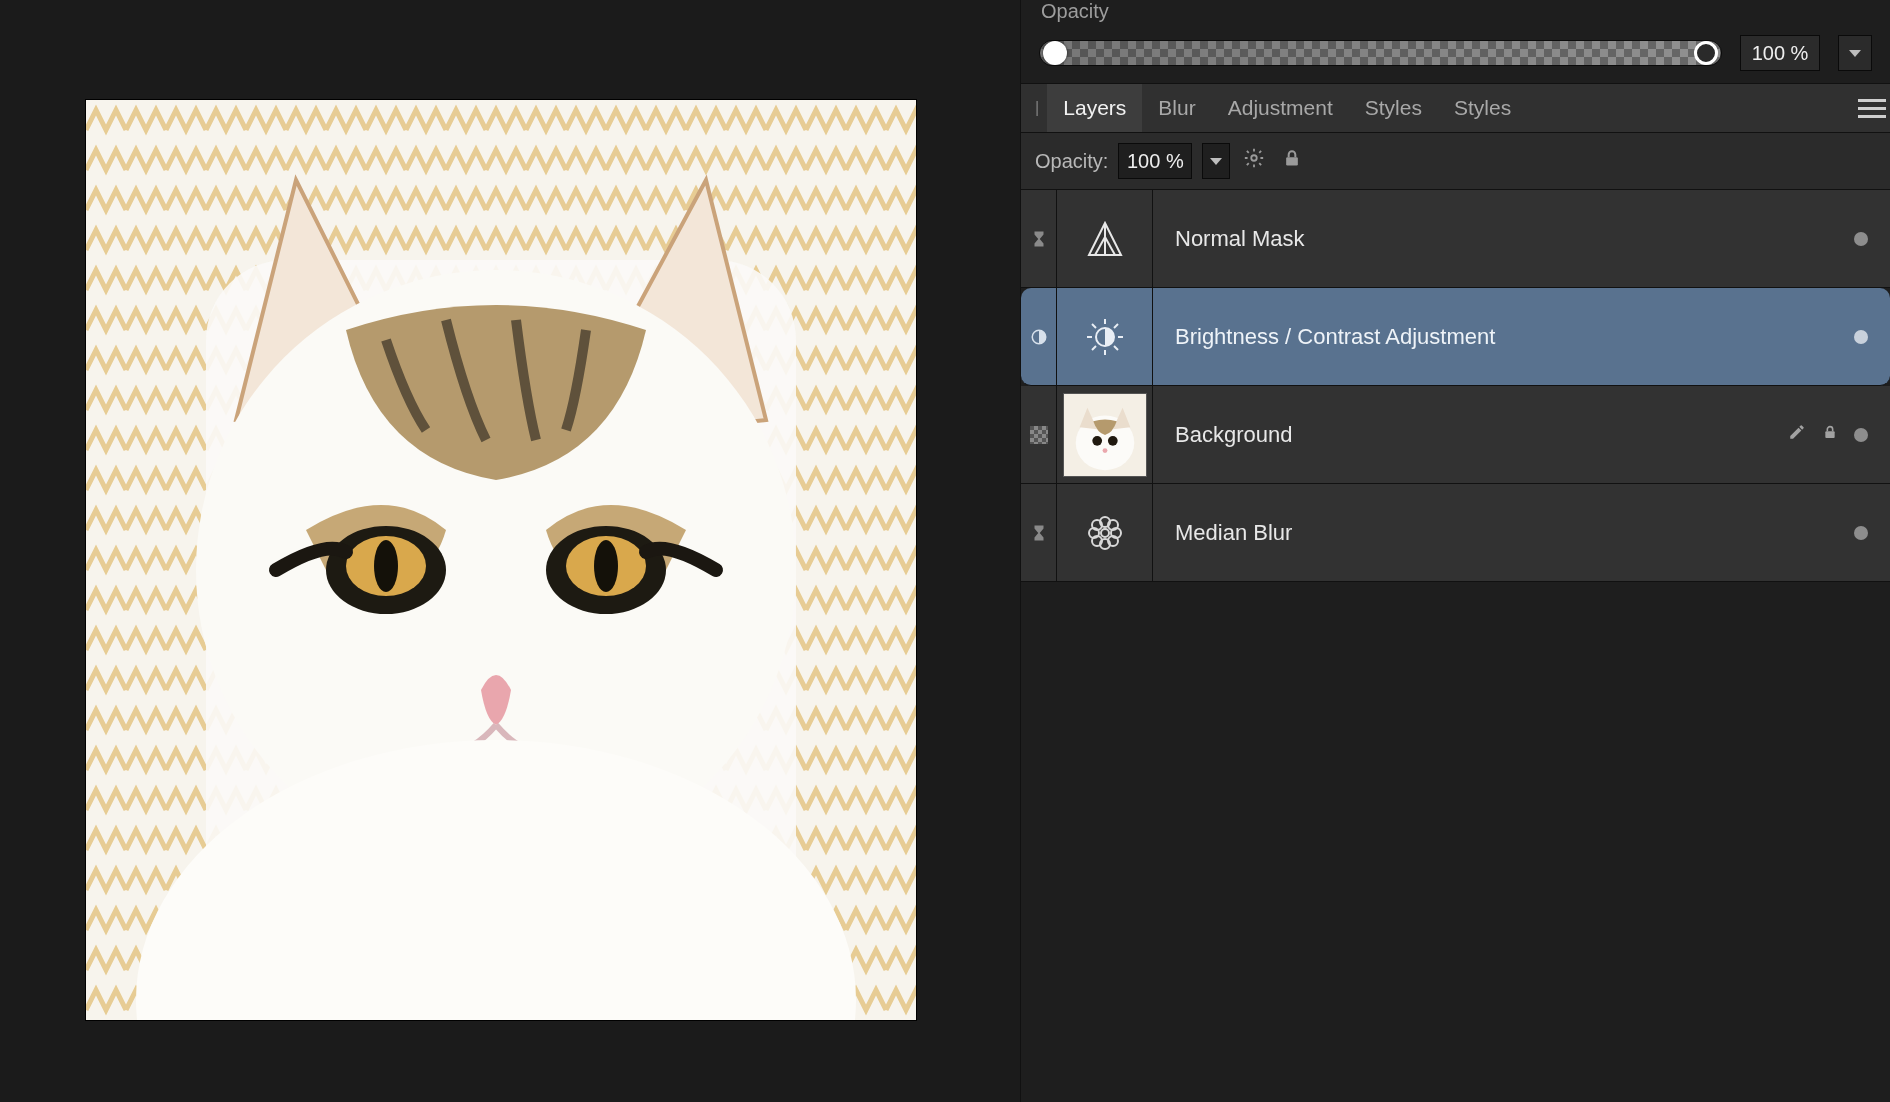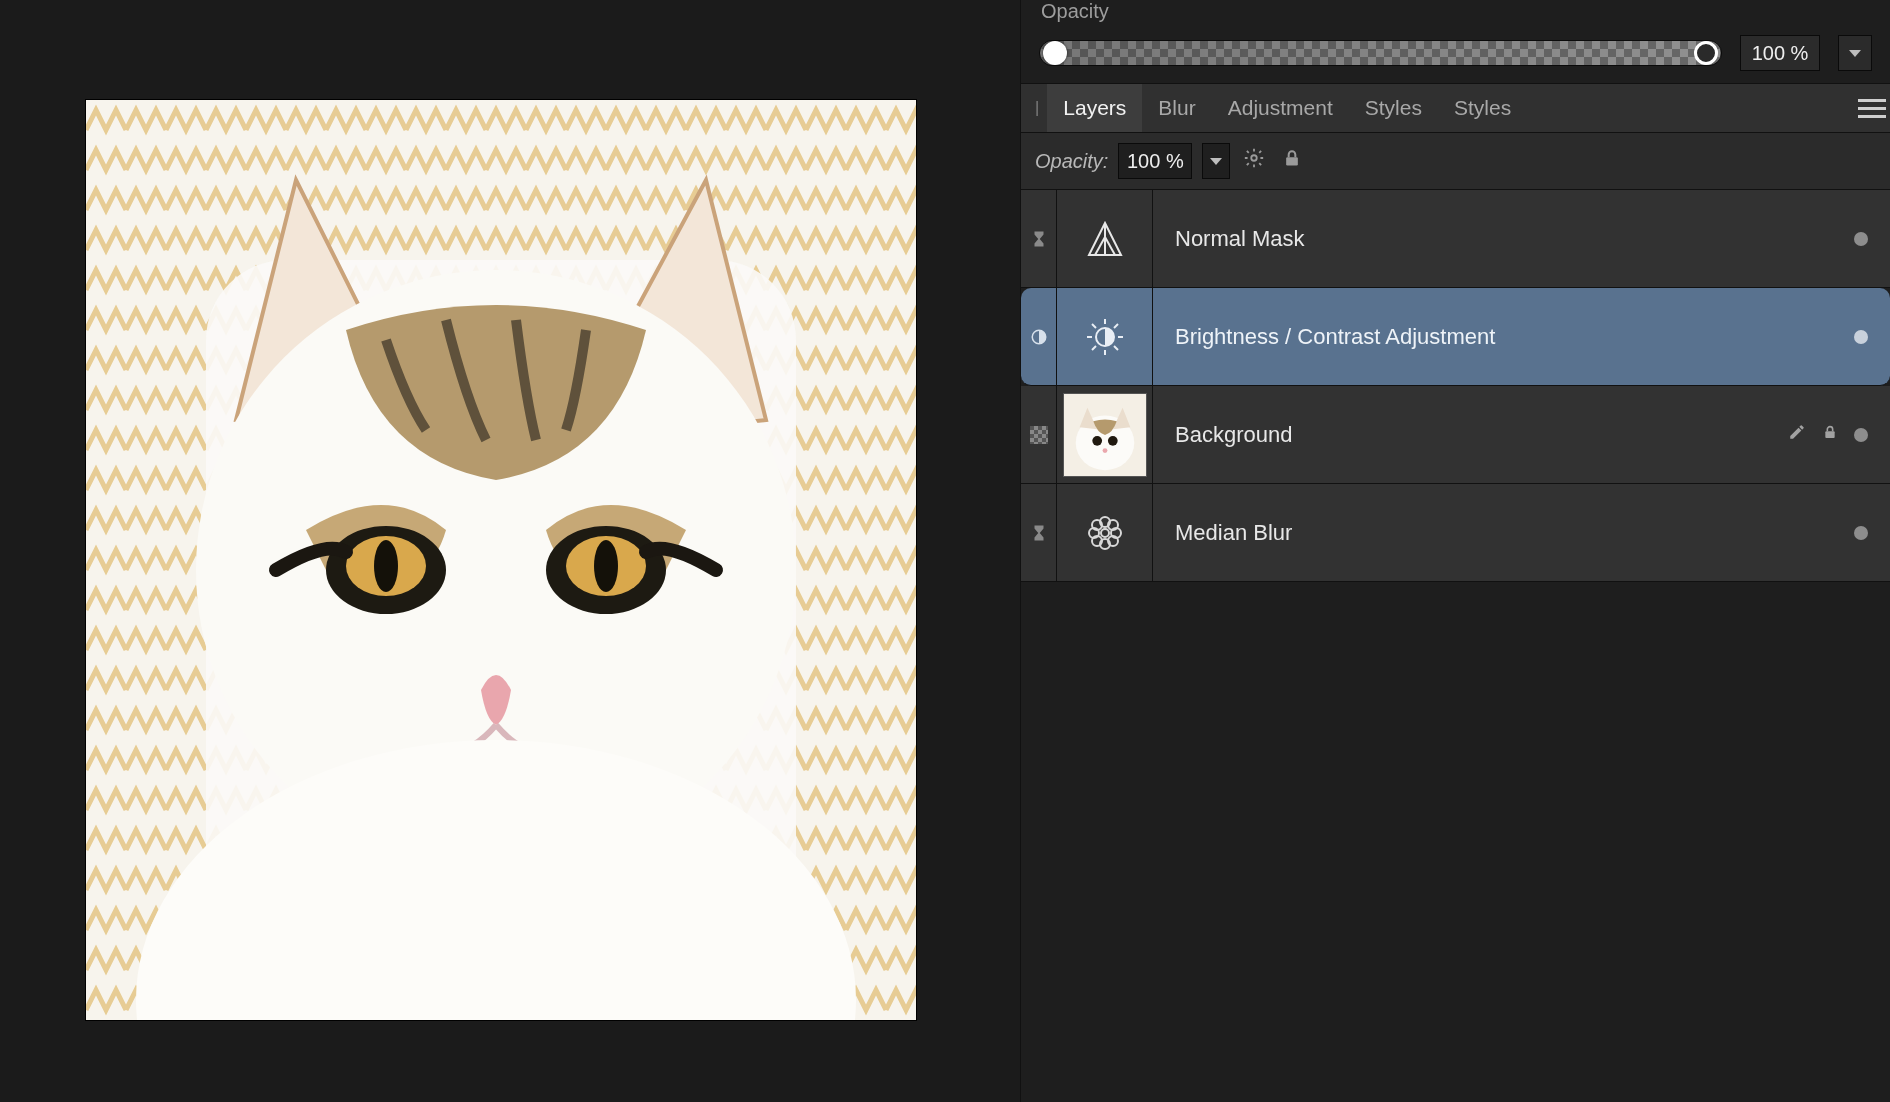--- a/index.html
+++ b/index.html
@@ -168,21 +168,20 @@
     display: flex;
     align-items: center;
     gap: 10px;
     padding: 10px 14px;
     background: #2b2b2b;
     border-bottom: 1px solid #111;
   }
   .layer-opt-label {
     font-size: 20px;
     color: #b8b8b8;
-    font-style: italic;
   }
   .small-value-box {
     width: 74px;
     height: 36px;
     background: #1f1f1f;
     border: 1px solid #0a0a0a;
     display: flex;
     align-items: center;
     justify-content: center;
     font-size: 20px;

